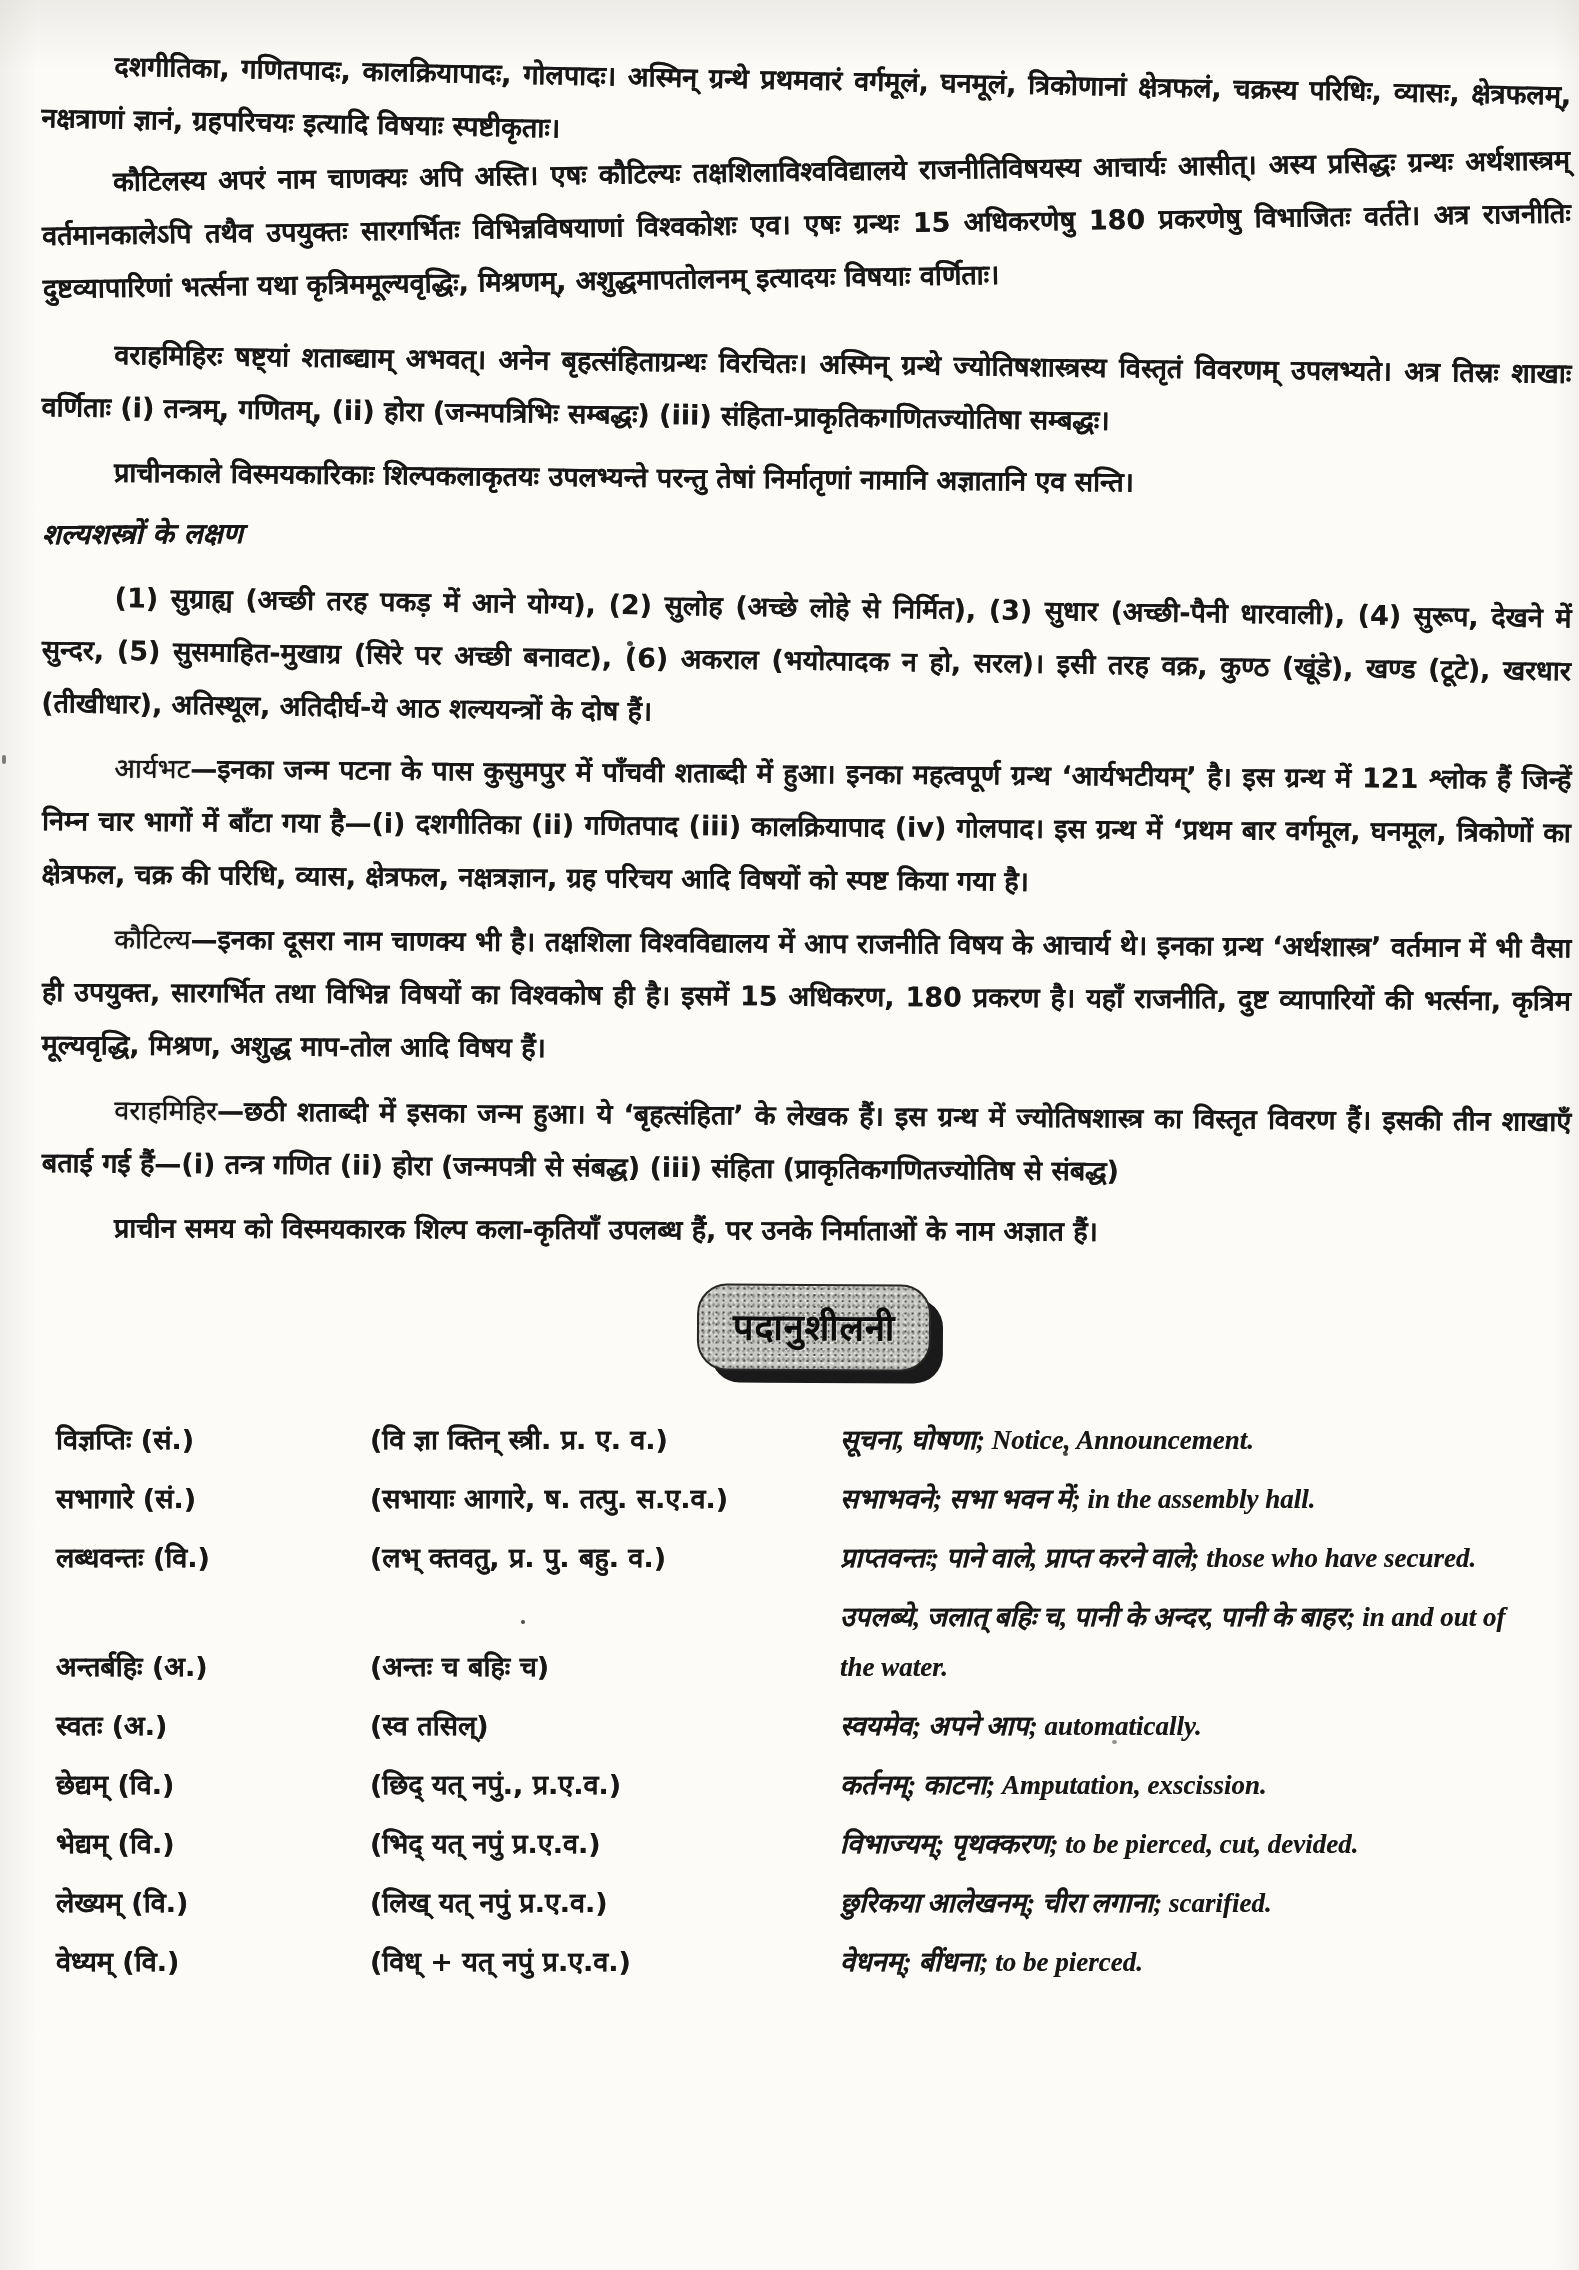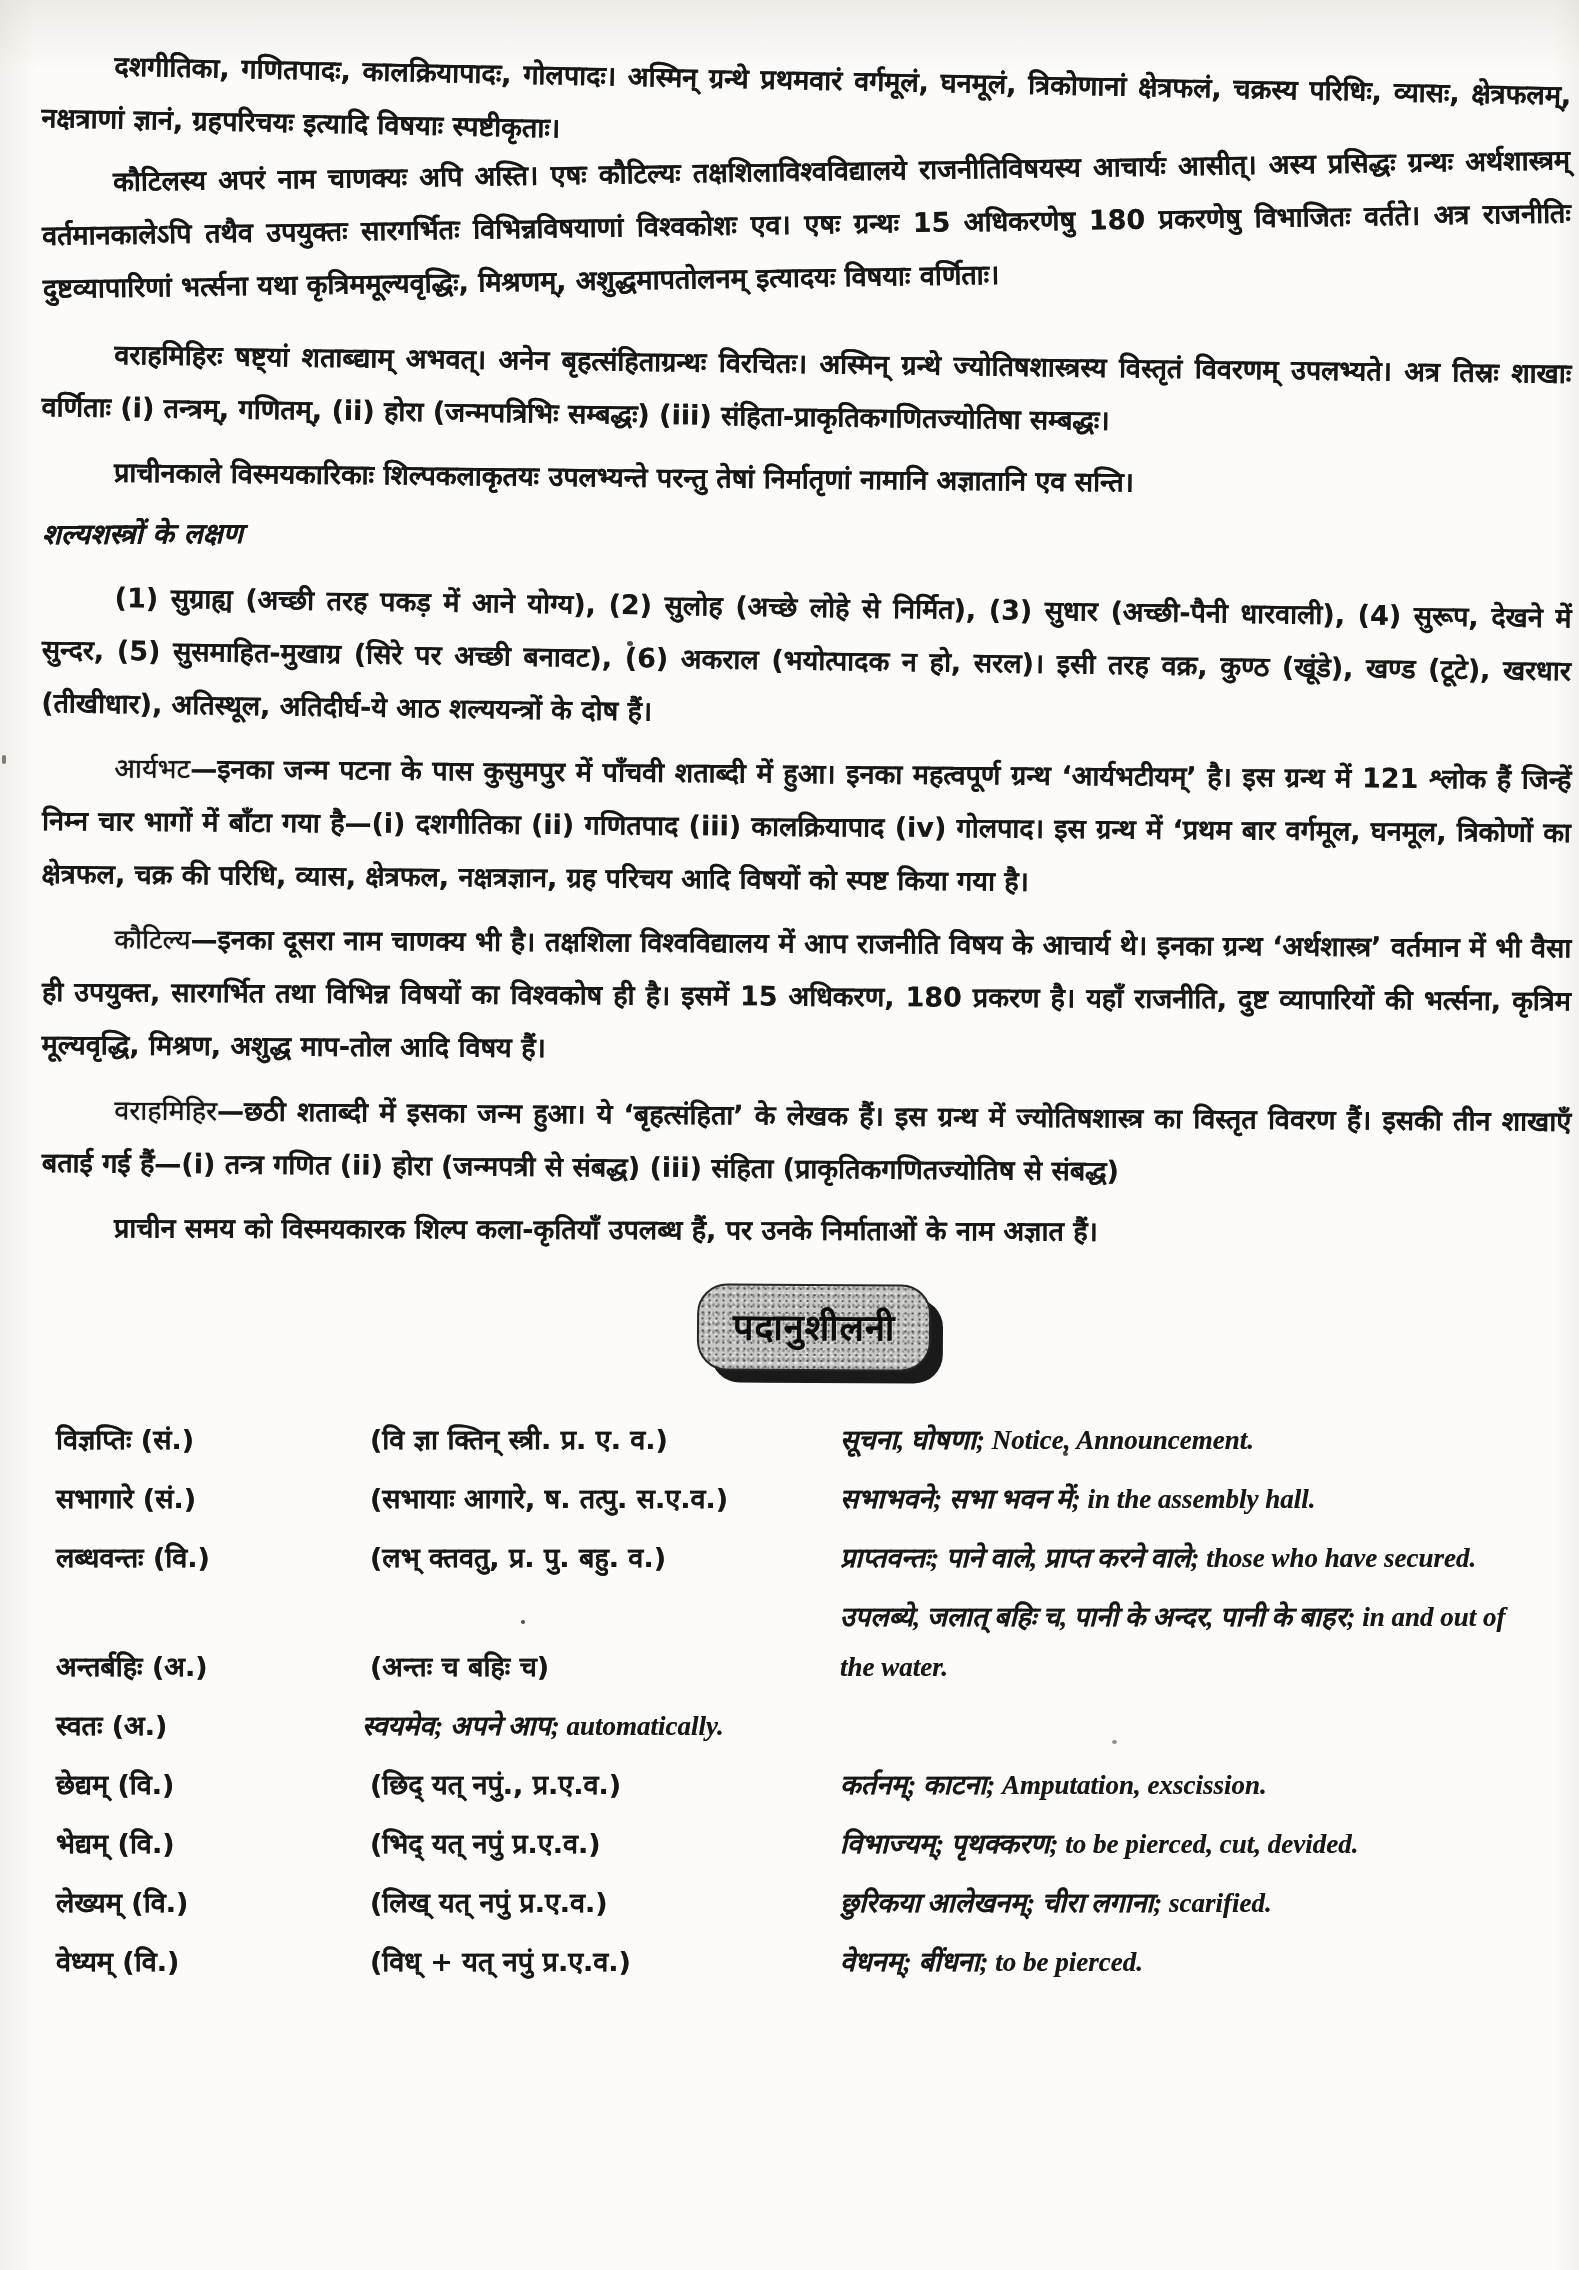--- a/index.html
+++ b/index.html
@@ -145,20 +145,21 @@
       <div class="vgram">(लभ् क्तवतु, प्र. पु. बहु. व.)</div>
       <div class="vmean">प्राप्तवन्तः; पाने वाले, प्राप्त करने वाले; those who have secured.</div>
     </div>
     <div class="vrow">
       <div class="vword">अन्तर्बहिः (अ.)</div>
       <div class="vgram">(अन्तः च बहिः च)</div>
       <div class="vmean">उपलब्ये, जलात् बहिः च, पानी के अन्दर, पानी के बाहर; in and out of the water.</div>
     </div>
     <div class="vrow">
       <div class="vword">स्वतः (अ.)</div>
+      <div class="vgram">(स्व तसिल्)</div>
       <div class="vmean">स्वयमेव; अपने आप; automatically.</div>
     </div>
     <div class="vrow">
       <div class="vword">छेद्यम् (वि.)</div>
       <div class="vgram">(छिद् यत् नपुं., प्र.ए.व.)</div>
       <div class="vmean">कर्तनम्; काटना; Amputation, exscission.</div>
     </div>
     <div class="vrow">
       <div class="vword">भेद्यम् (वि.)</div>
       <div class="vgram">(भिद् यत् नपुं प्र.ए.व.)</div>

